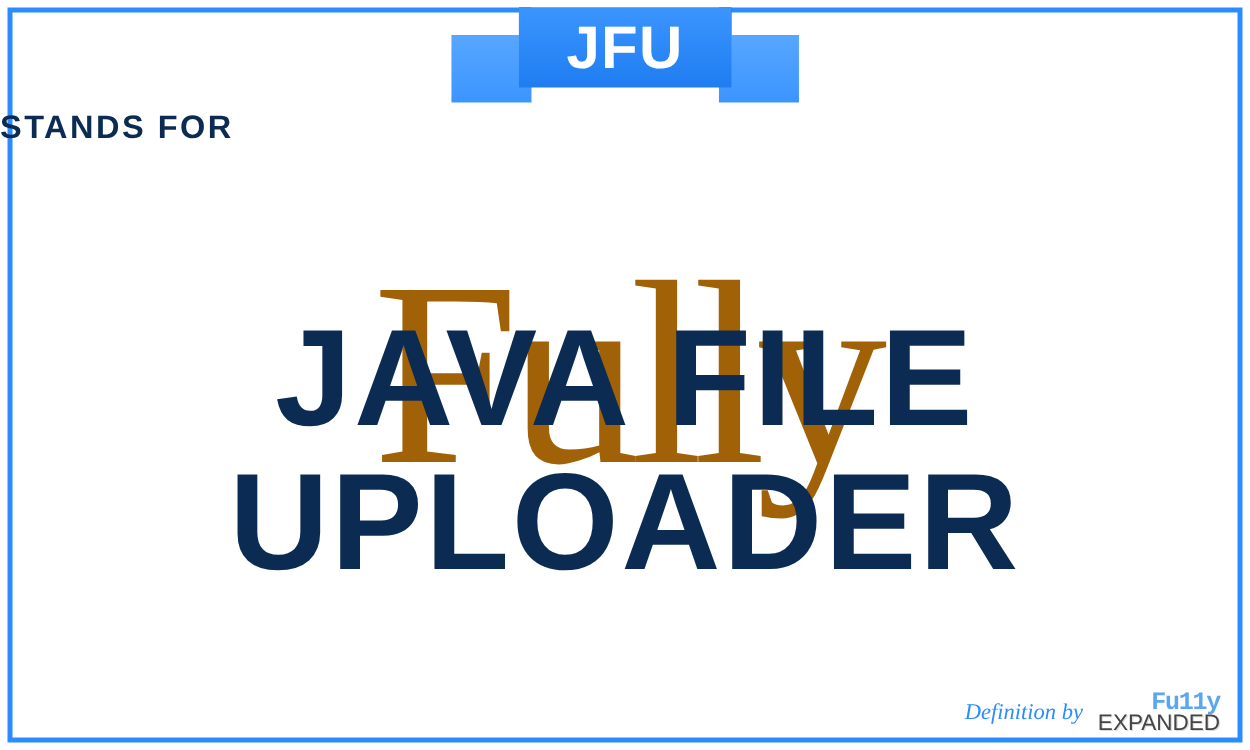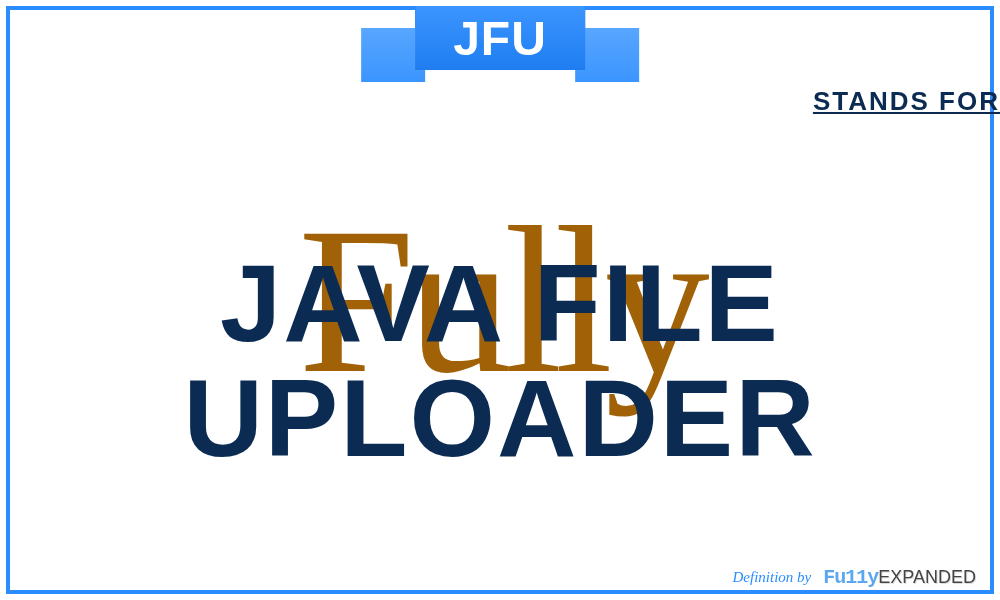--- a/index.html
+++ b/index.html
@@ -86,28 +86,27 @@
     position: absolute;
     bottom: 0;
     width: 0;
     height: 0;
   }
   .stands-for {
     position: absolute;
     top: 86px;
     left: 0;
     right: 0;
-    text-align: right;
+    text-align: left;
     color: #0b2b53;
     font-family: 'Arial Black', Arial, sans-serif;
     font-weight: 900;
     font-size: 26px;
     letter-spacing: 2px;
     z-index: 3;
-    text-decoration: underline;
   }
   .definition {
     position: absolute;
     top: 200px;
     left: 60px;
     right: 60px;
     bottom: 80px;
     display: flex;
     align-items: center;
     z-index: 3;
@@ -127,26 +126,26 @@
     right: 24px;
     display: flex;
     align-items: center;
     gap: 12px;
     z-index: 4;
   }
   .def-by {
     color: #2a8cff;
     font-family: Georgia, 'Times New Roman', serif;
     font-style: italic;
-    font-size: 15px;
+    font-size: 18px;
   }
   .brand {
     display: flex;
-    flex-direction: row;
-    align-items: center;
+    flex-direction: column;
+    align-items: flex-end;
     line-height: 0.85;
   }
   .brand-top {
     font-family: 'Courier New', monospace;
     font-weight: bold;
     font-size: 20px;
     color: #5aa7f0;
     letter-spacing: -1px;
   }
   .brand-bottom {

